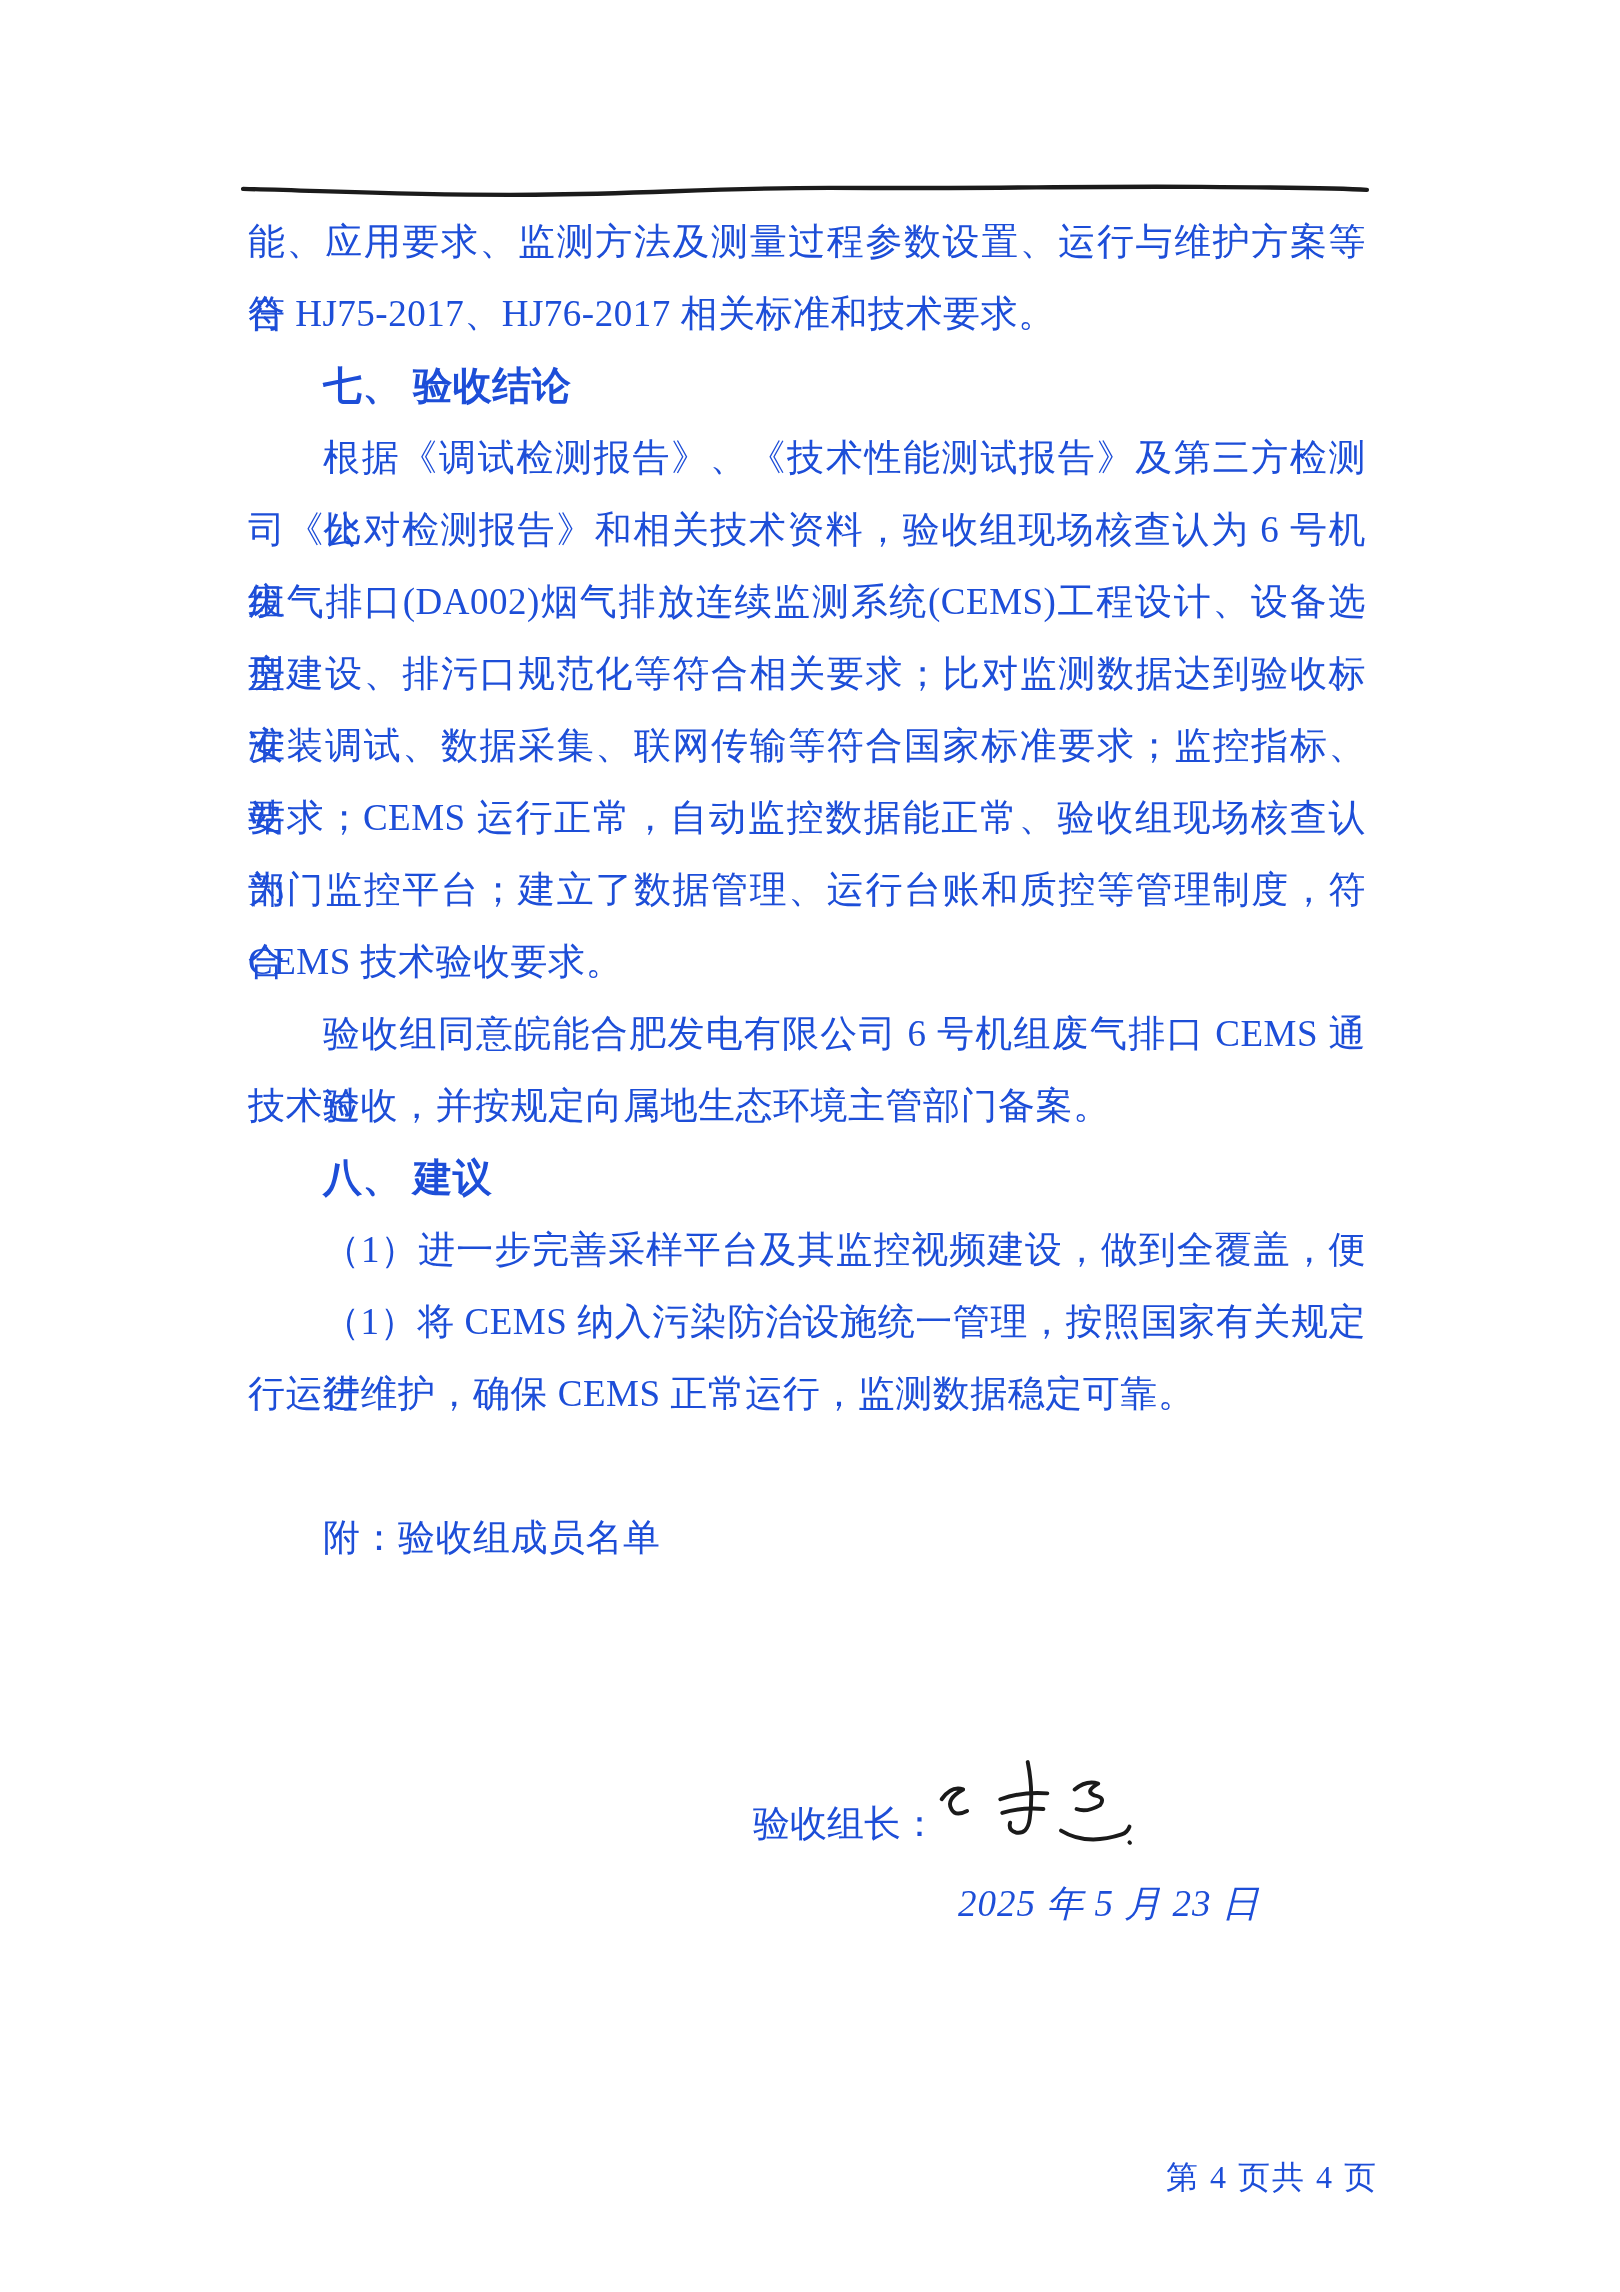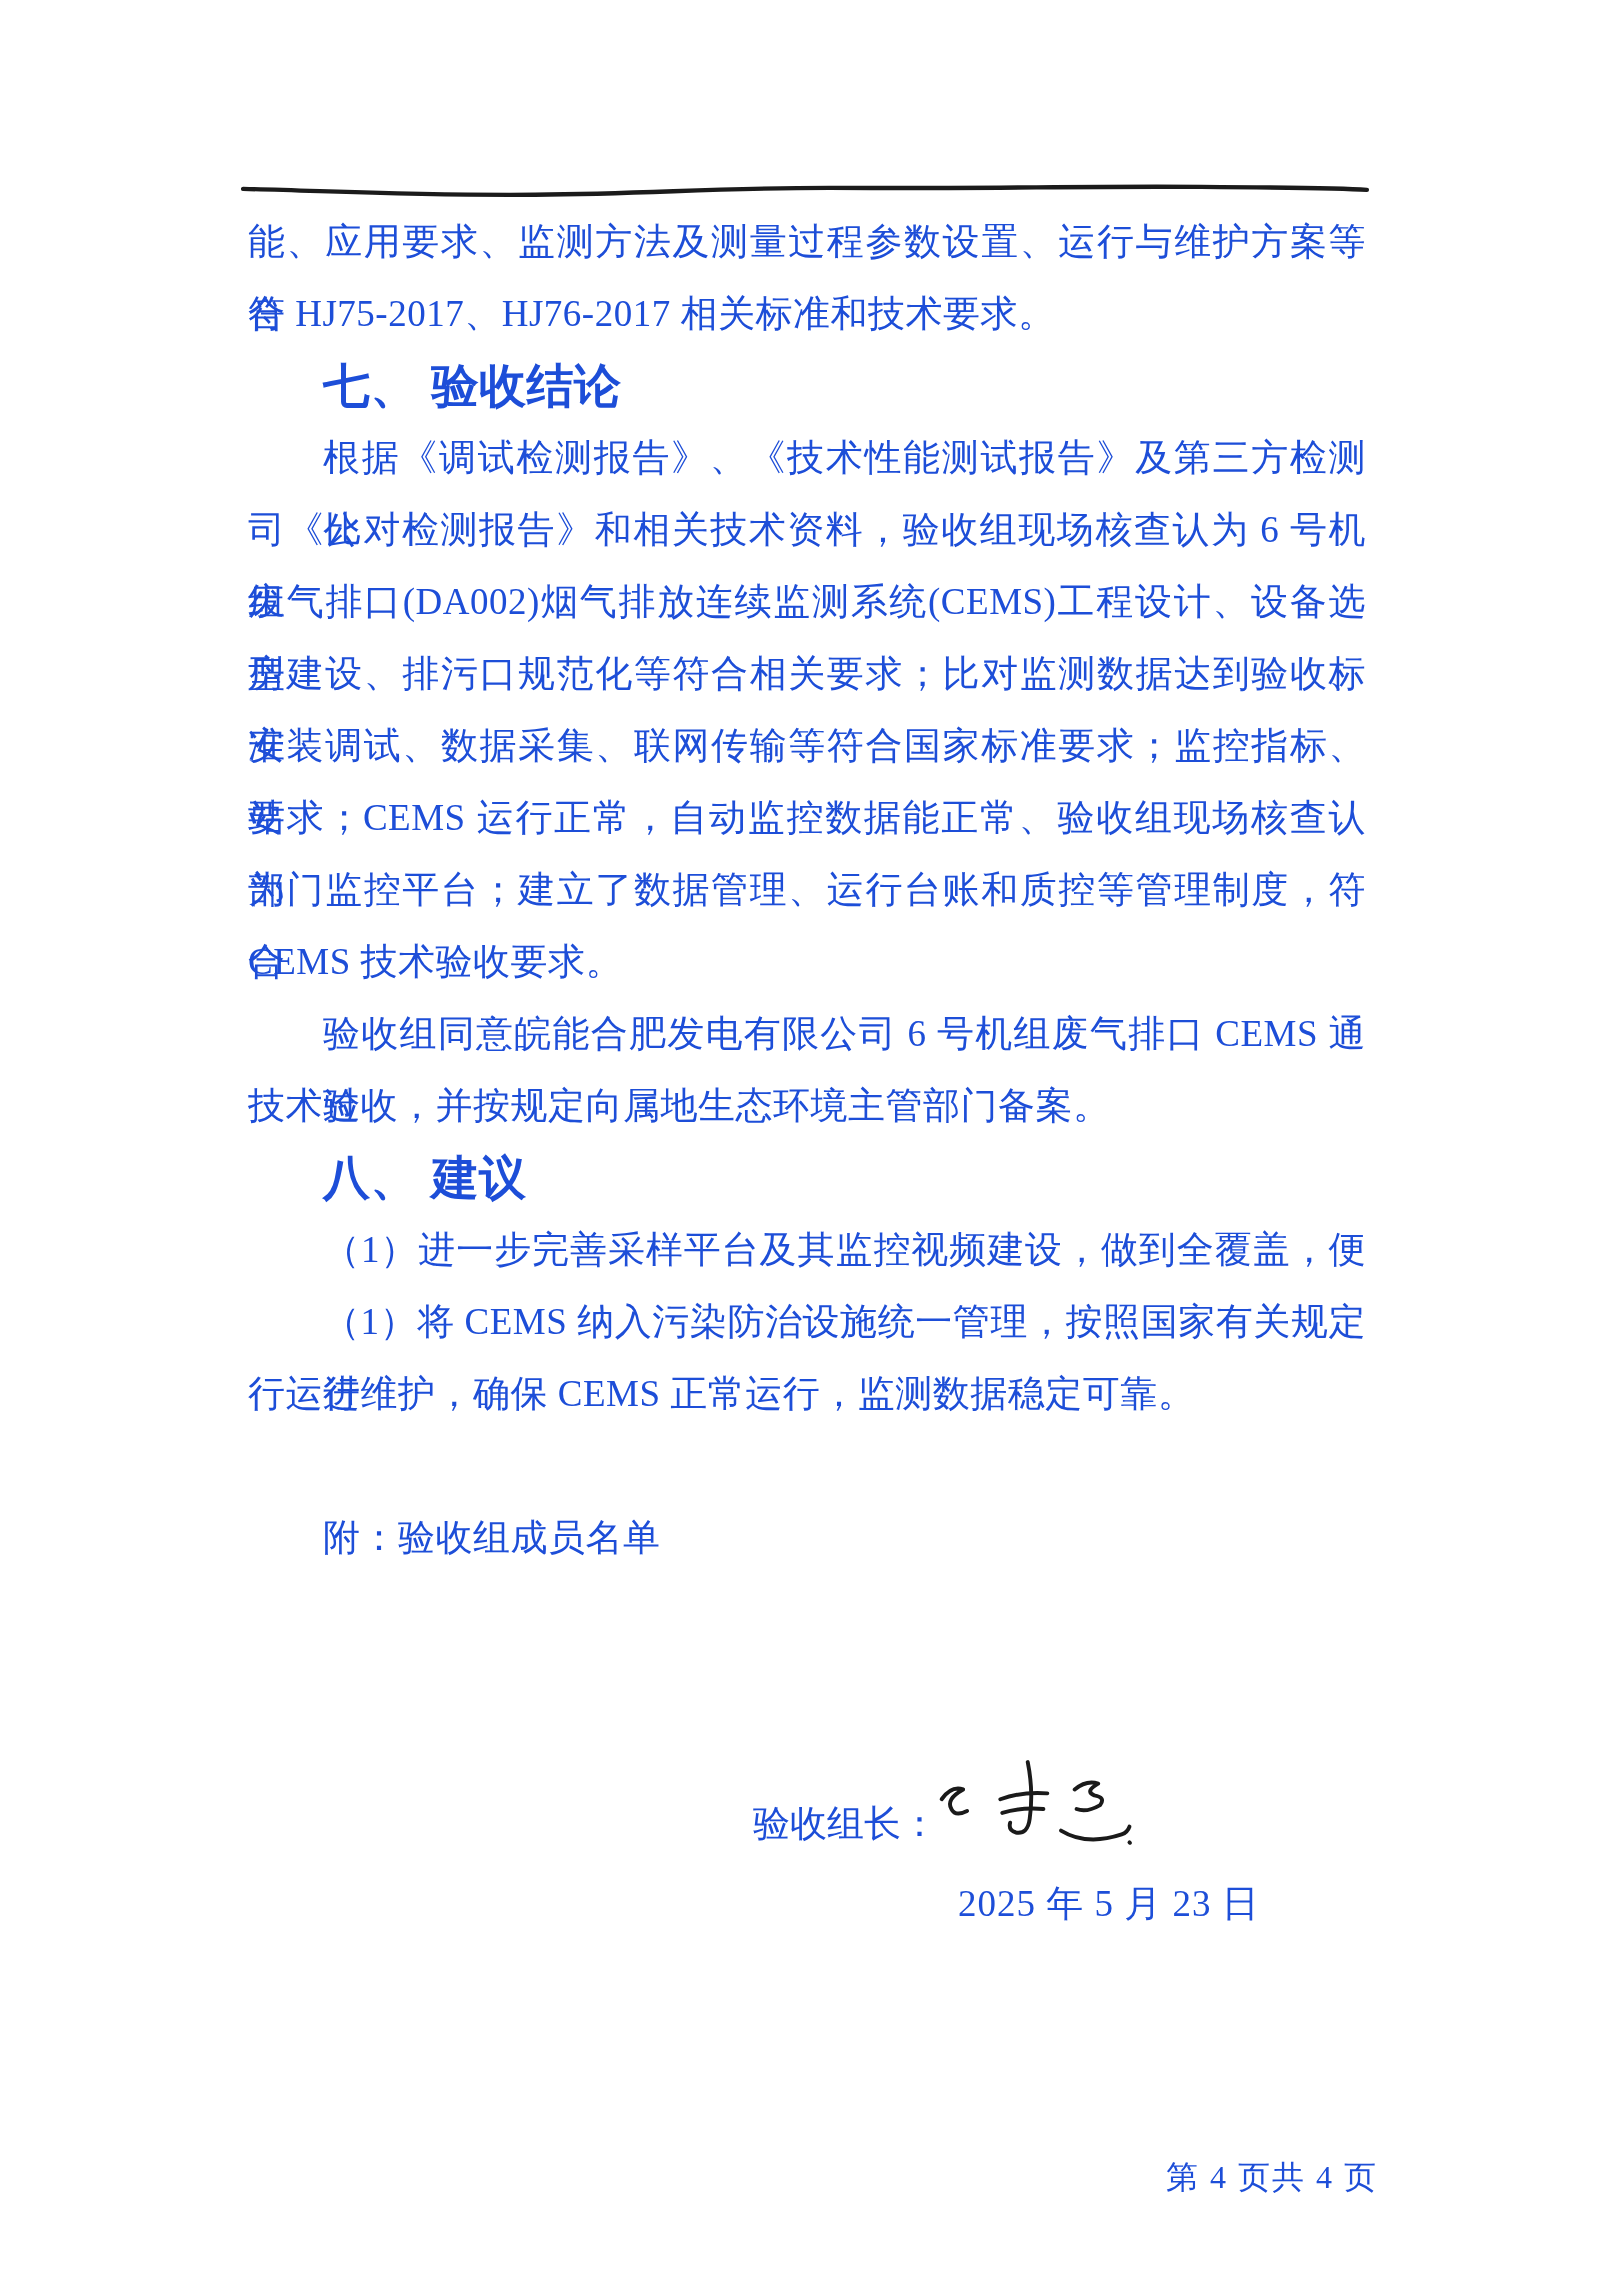--- a/index.html
+++ b/index.html
@@ -28,21 +28,21 @@
     font-size: 37px;
     line-height: 72px;
     letter-spacing: 0.5px;
   }
   .ln { height: 72px; white-space: nowrap; }
   .ln.j { white-space: normal; text-align: justify; text-align-last: justify; }
   .ln.ind { padding-left: 75px; }
   .ln.h {
     font-family: "Liberation Sans", sans-serif;
     font-weight: 700;
-    font-size: 47px;
+    font-size: 39px;
   }
   .ln.gap { margin-top: 72px; }
   .sig-label {
     position: absolute;
     left: 753px;
     top: 1794px;
     font-size: 37px;
     line-height: 59px;
     white-space: nowrap;
     text-align: right;
@@ -55,20 +55,21 @@
     height: 108px;
   }
   .sig-date {
     position: absolute;
     left: 958px;
     top: 1874px;
     font-size: 37px;
     line-height: 59px;
     letter-spacing: 1px;
     white-space: nowrap;
+    font-style: italic;
   }
   .footer {
     position: absolute;
     left: 1029px;
     top: 2156px;
     width: 349px;
     font-size: 32px;
     line-height: 43px;
     text-align: right;
     letter-spacing: 2px;

